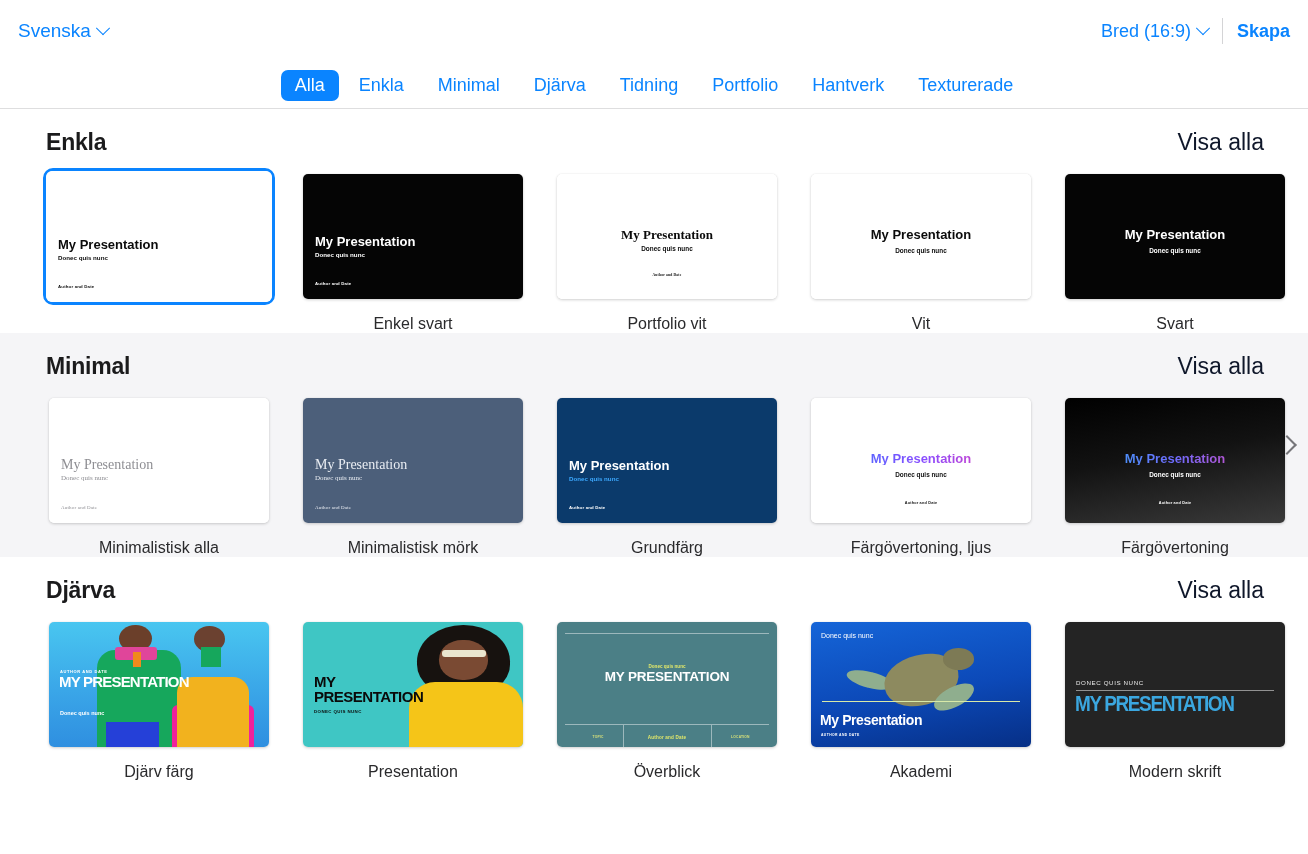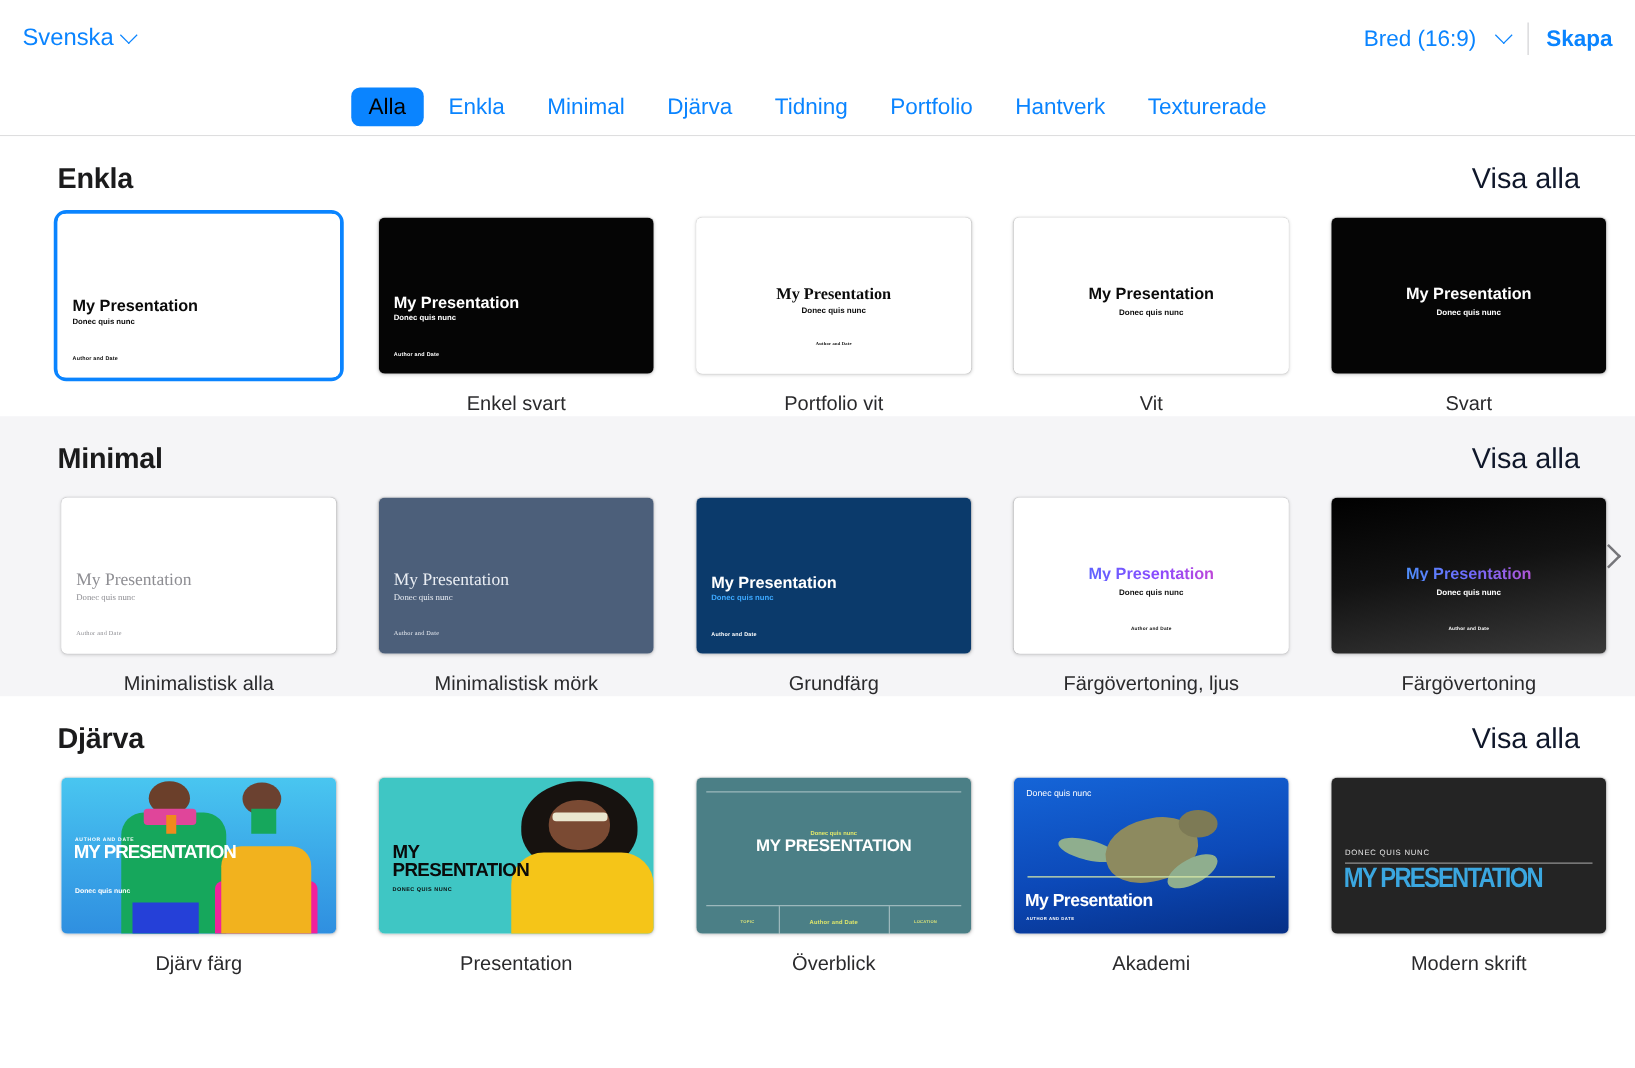--- a/index.html
+++ b/index.html
@@ -37,21 +37,21 @@
     position: absolute; left: 0; right: 0; top: 50%;
     transform: translateY(-50%);
     text-align: center; font-size: 19px; font-weight: bold; color: #111;
     pointer-events: none;
   }
   .topbar-right {
     margin-left: auto; display: flex; align-items: center; gap: 14px;
     position: relative; z-index: 2;
   }
   .ratio-btn {
-    display: flex; align-items: center; gap: 17px;
+    display: flex; align-items: center; gap: 7px;
     color: #0a84ff; font-size: 18px; cursor: pointer;
     background: none; border: none; font-family: inherit;
   }
   .vsep { width: 1px; height: 26px; background: #d4d4d6; }
   .create-btn {
     color: #0a84ff; font-size: 18px; font-weight: bold;
     cursor: pointer; background: none; border: none; font-family: inherit;
   }
 
   
@@ -61,21 +61,21 @@
     gap: 6px;
     background: #ffffff;
     border-bottom: 1px solid #dededf;
   }
   .tab {
     font-size: 18px; color: #0a84ff;
     padding: 5px 14px; border-radius: 7px;
     cursor: pointer; background: none; border: none;
     font-family: inherit; white-space: nowrap;
   }
-  .tab.active { background: #0a84ff; color: #000000; }
+  .tab.active { background: #0a84ff; color: #ffffff; }
 
   
   .content {
     height: calc(854px - 62px - 48px);
     overflow: hidden;
     position: relative;
     background: #ffffff;
   }
   .section { position: relative; }
   .section.shaded { background: #f5f5f7; }

